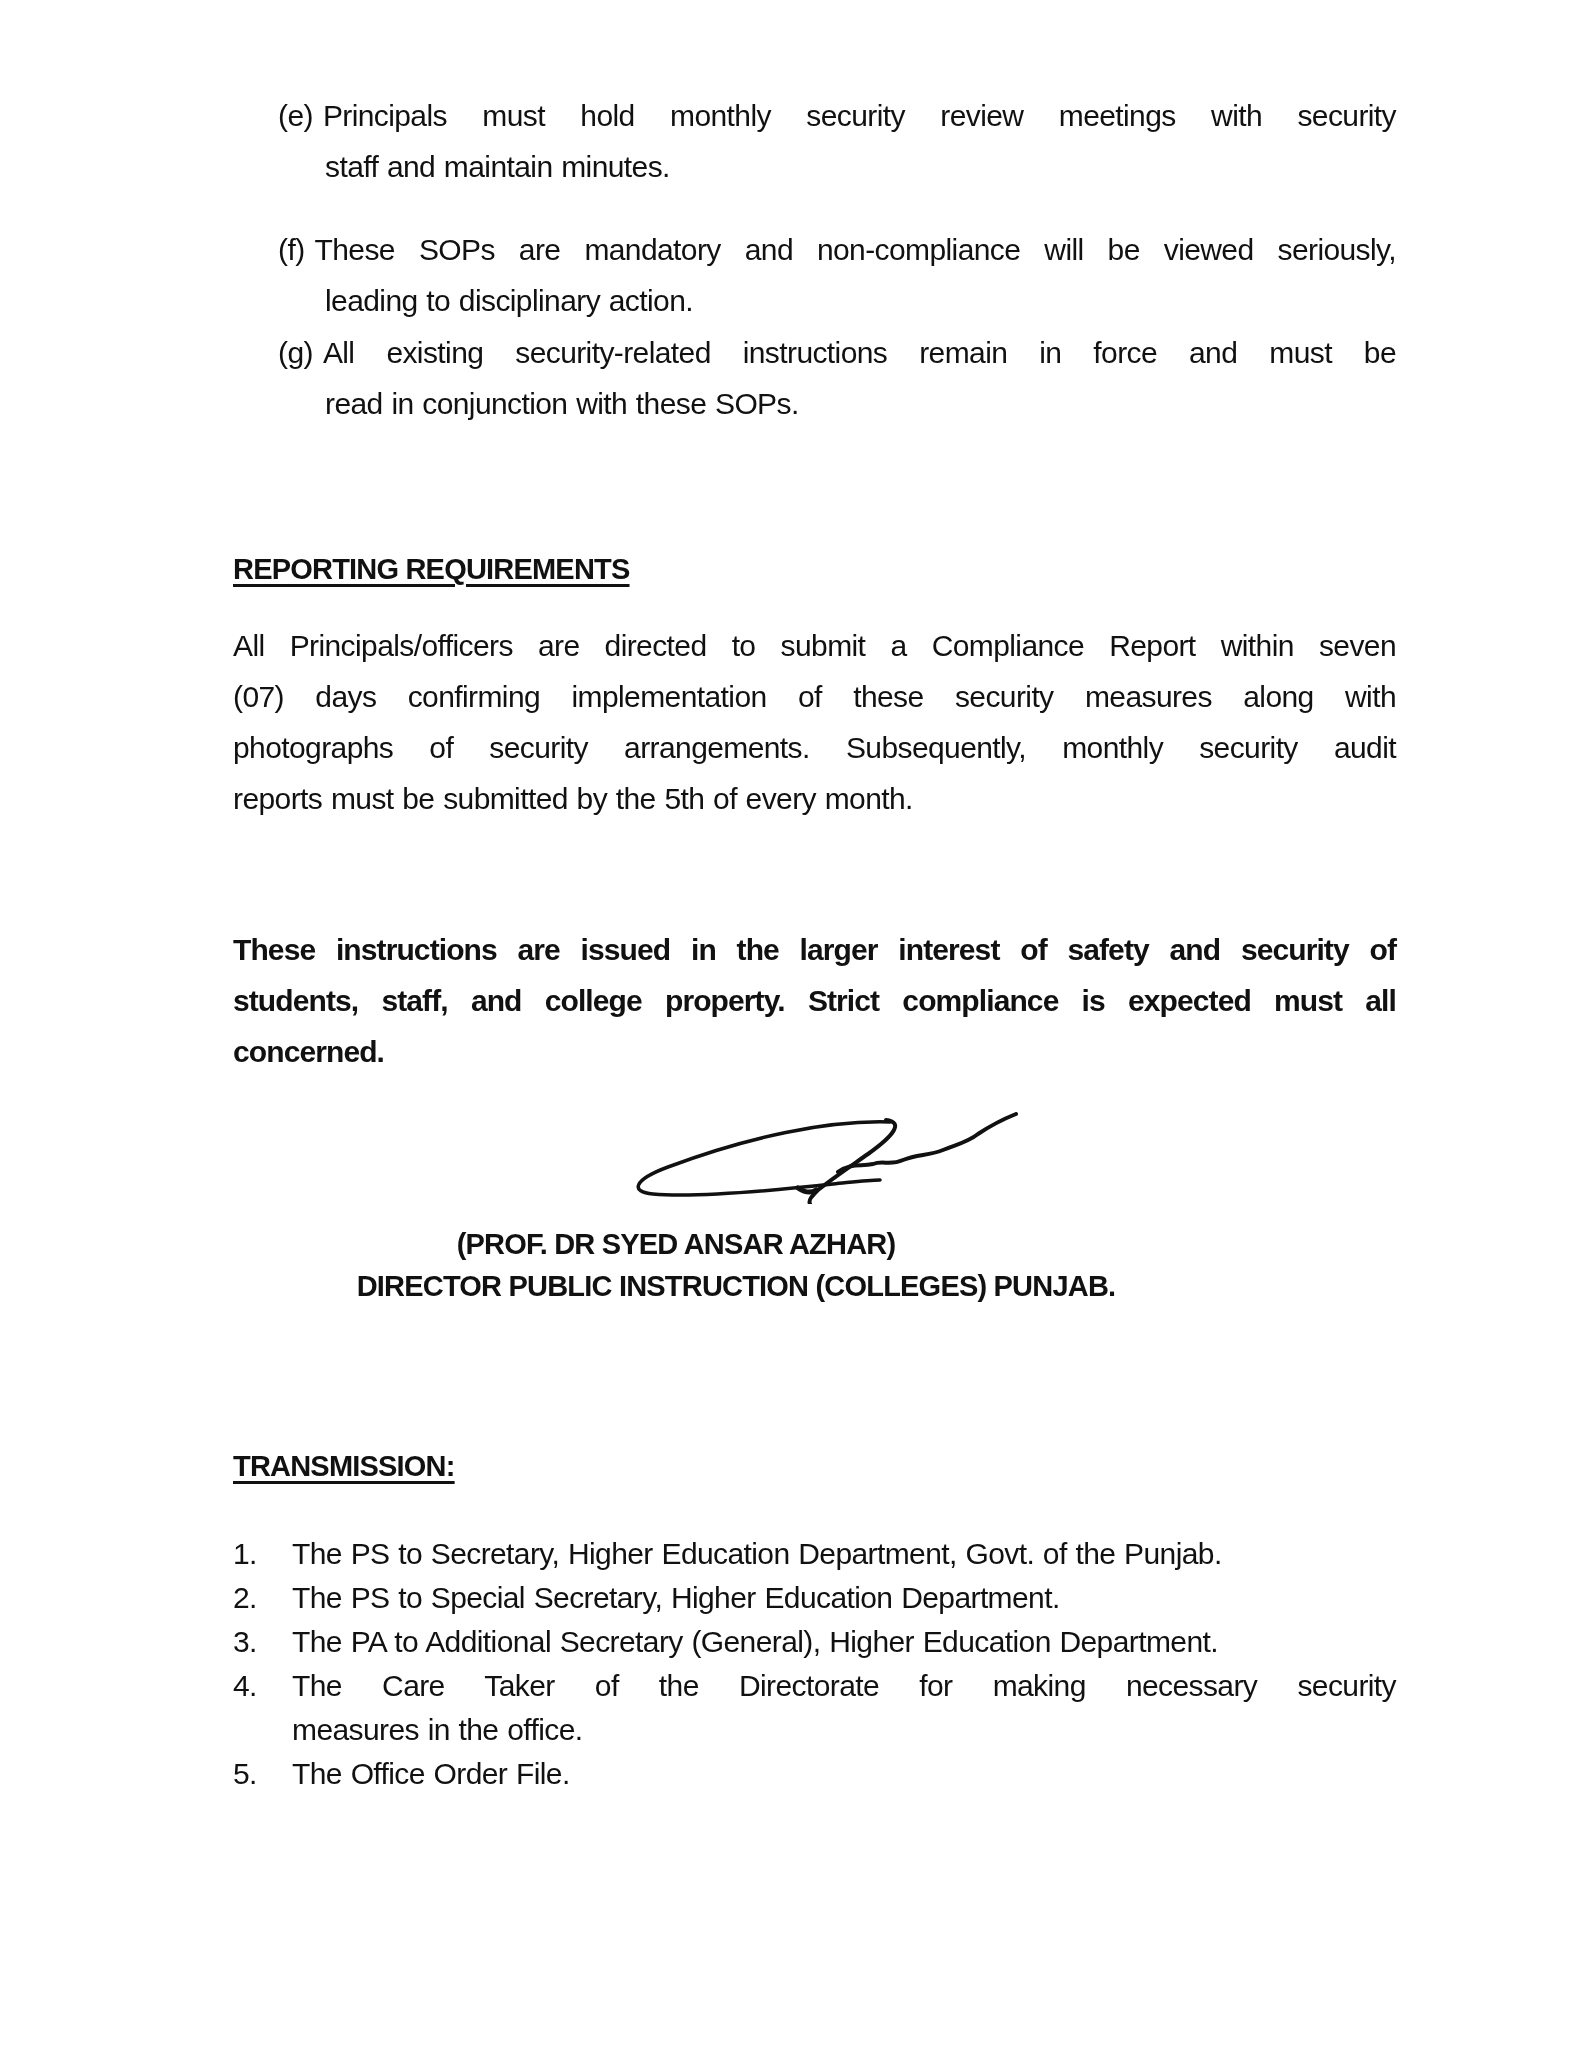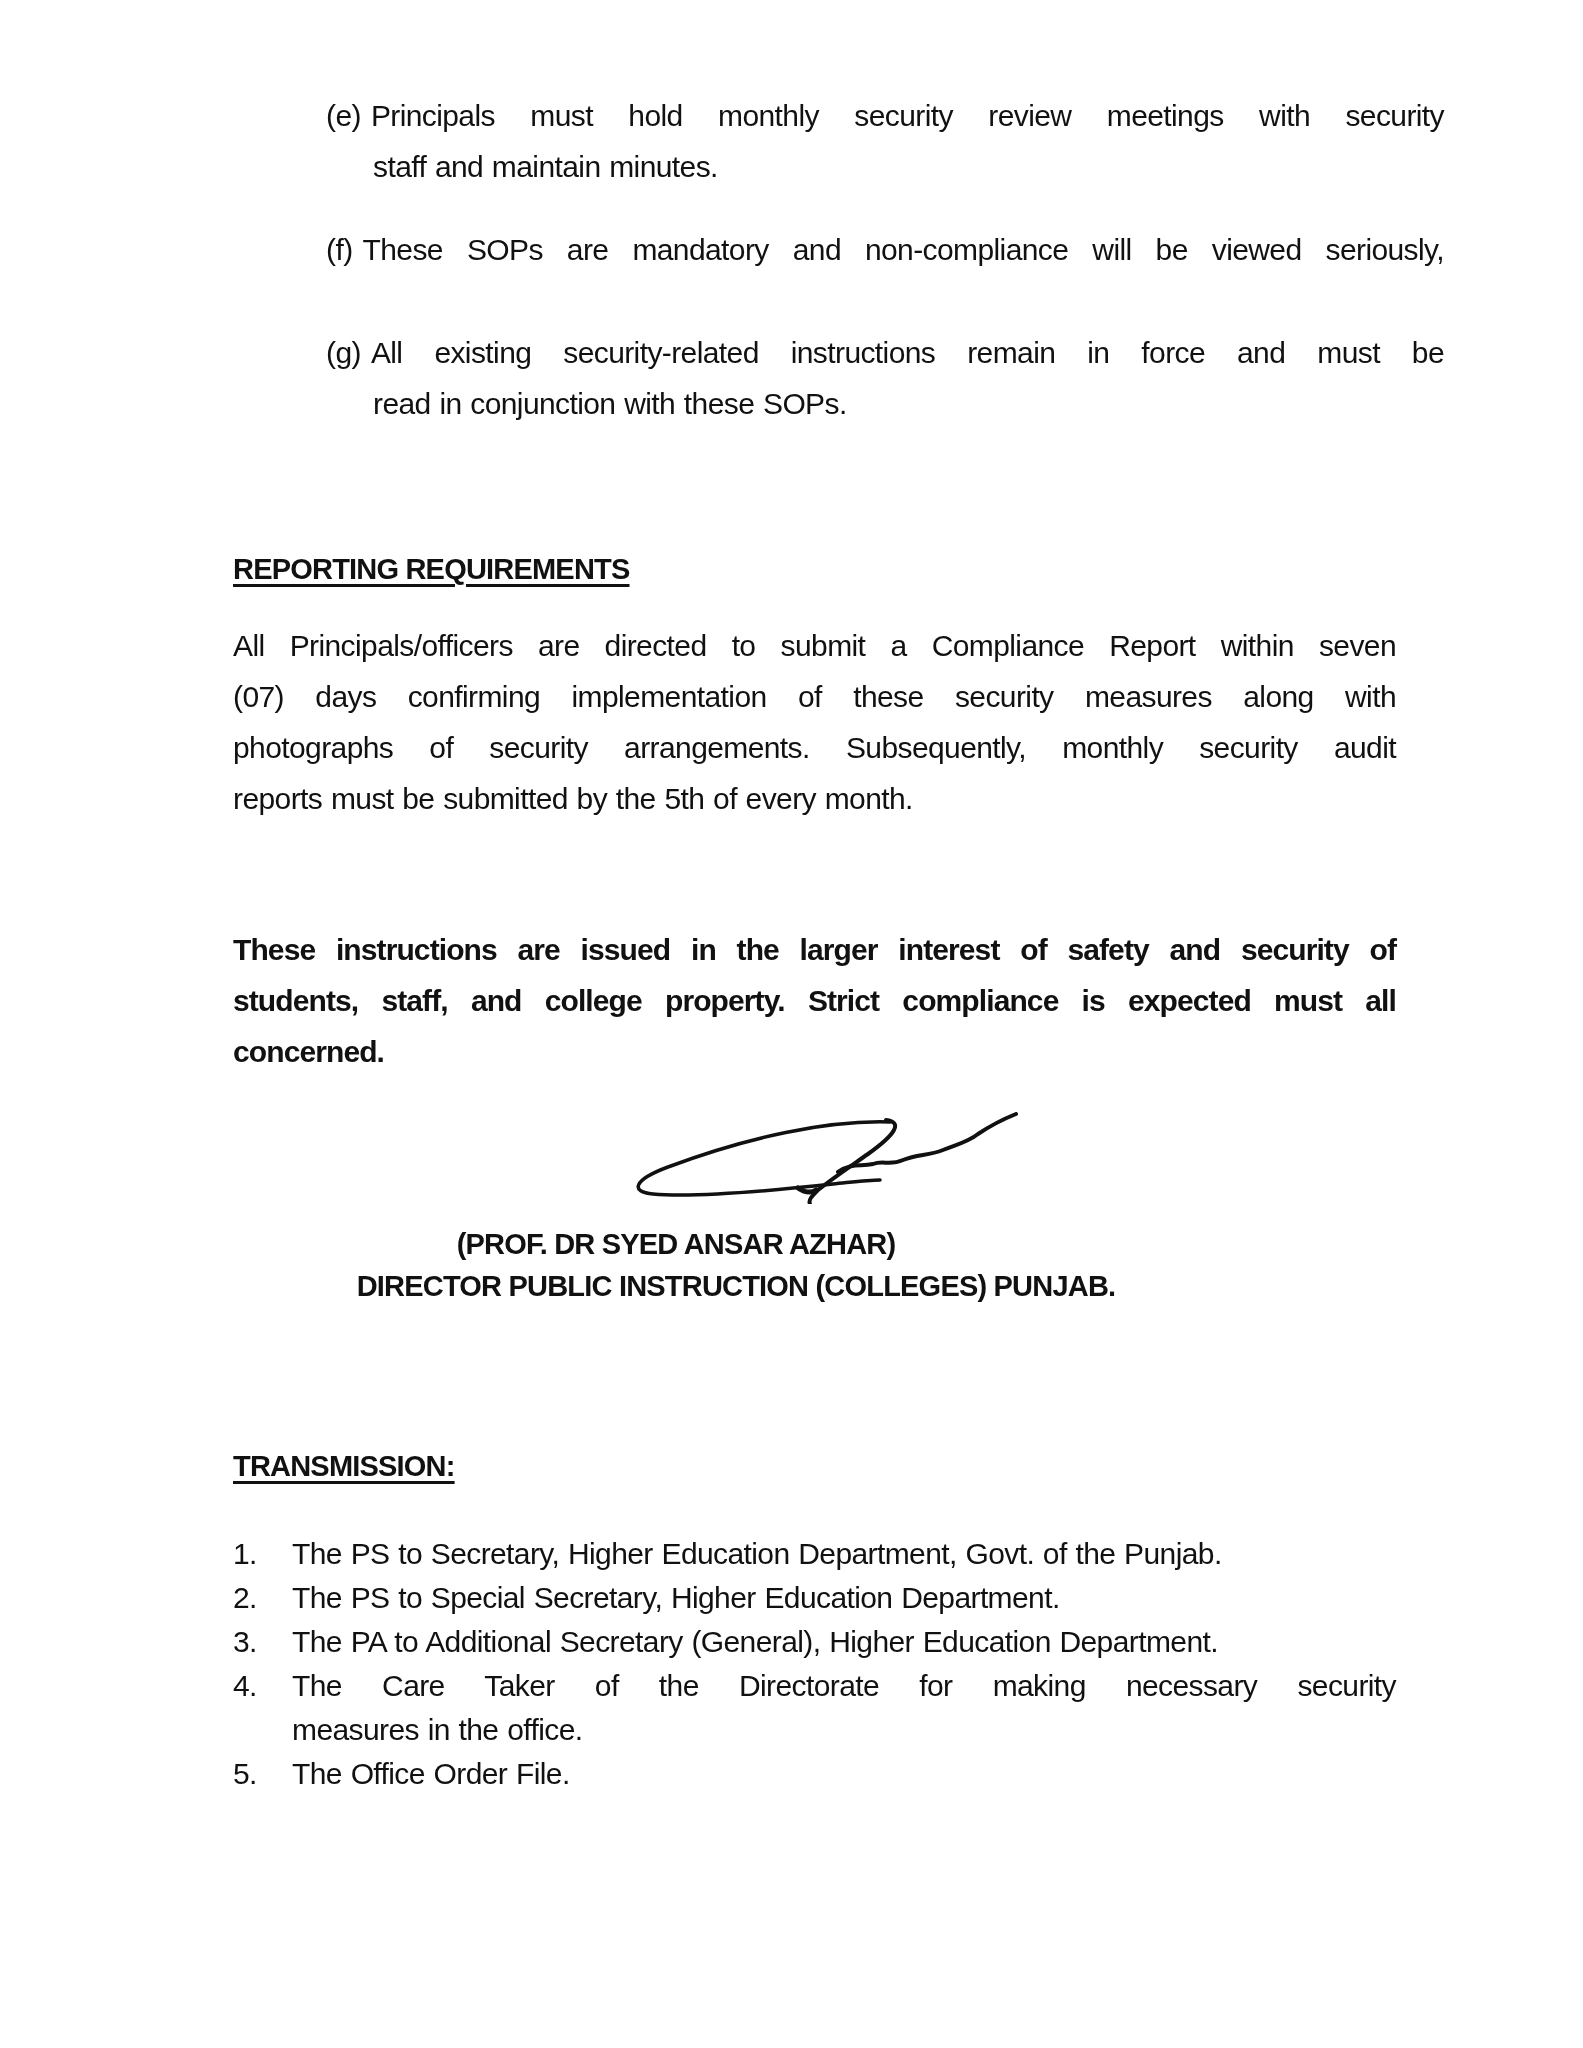--- a/index.html
+++ b/index.html
@@ -27,21 +27,20 @@
       letter-spacing: -0.6px;
       word-spacing: 1px;
     }
     .subitem {
       position: absolute;
       left: 278px;
       width: 1118px;
       line-height: 51px;
       text-align: justify;
       text-align-last: left;
-      margin-left: 48px;
     }
     .subitem .row {
       display: block;
       text-align: justify;
       text-align-last: justify;
       white-space: nowrap;
     }
     .subitem .row.last {
       text-align-last: left;
       padding-left: 47px;
@@ -128,20 +127,21 @@
 
 <div class="page">
 
   <div class="subitem txt" style="top:90px;">
     <span class="row"><span class="sub-label">(e)</span><span>Principals must hold monthly security review meetings with security</span></span>
     <span class="row last">staff and maintain minutes.</span>
   </div>
 
   <div class="subitem txt" style="top:224px;">
     <span class="row"><span class="sub-label">(f)</span><span>These SOPs are mandatory and non-compliance will be viewed seriously,</span></span>
+    <span class="row last">leading to disciplinary action.</span>
   </div>
 
   <div class="subitem txt" style="top:327px;">
     <span class="row"><span class="sub-label">(g)</span><span>All existing security-related instructions remain in force and must be</span></span>
     <span class="row last">read in conjunction with these SOPs.</span>
   </div>
 
   <div class="heading" style="top:553px;">REPORTING REQUIREMENTS</div>
 
   <div class="para txt" style="top:620px;">

